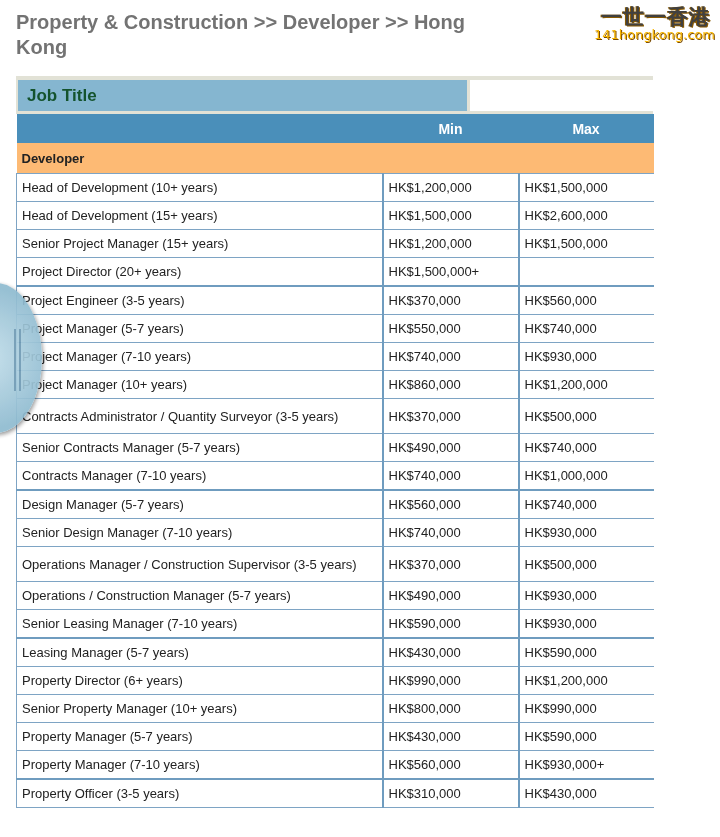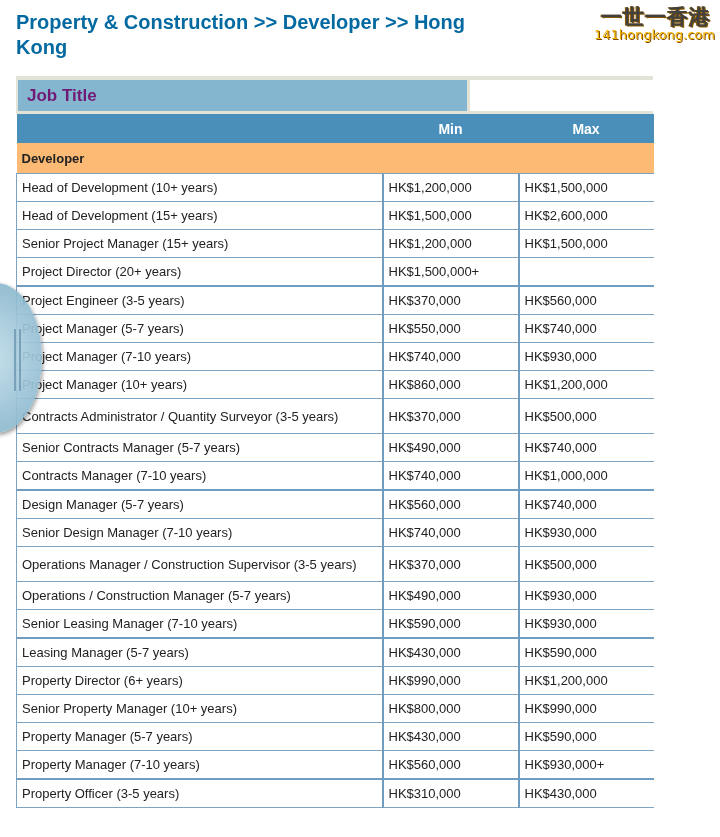--- a/index.html
+++ b/index.html
@@ -1,23 +1,23 @@
 <!DOCTYPE html>
 <html><head>
 <meta charset="utf-8">
 <style>
   html, body { margin:0; padding:0; background:#fff; }
   body { width:720px; height:837px; overflow:hidden; position:relative; font-family:"Liberation Sans", sans-serif; }
-  .title { position:absolute; left:16px; top:10px; width:460px; font-size:20px; line-height:25px; font-weight:bold; color:#0369a1; }
+  .title { position:absolute; left:16px; top:10px; width:460px; font-size:20px; line-height:25px; font-weight:bold; color:#737373; }
   .logo { position:absolute; left:594px; top:6px; width:124px; height:40px; }
   .logo .cn { font-family:"DejaVu Sans", sans-serif; font-weight:bold; font-size:21px; line-height:22px; color:#404040; text-shadow:1px 1px 0 #8a5a00, -1px 0 0 #8a5a00; letter-spacing:1px; text-align:center; }
   .logo .url { font-family:"DejaVu Sans", sans-serif; font-weight:normal; font-size:13px; line-height:13px; color:#f7b500; text-shadow:1px 1px 0 #7a4a00; text-align:left; }
   .wrap { position:absolute; left:16px; top:76px; width:637px; }
   .jt-bar { height:38px; background:#e2e2d6; position:relative; }
-  .jt { position:absolute; left:2px; top:4px; width:449px; height:31px; background:#85b6d0; color:#701a75; font-weight:bold; font-size:17px; line-height:31px; padding-left:9px; box-sizing:border-box; }
+  .jt { position:absolute; left:2px; top:4px; width:449px; height:31px; background:#85b6d0; color:#14532d; font-weight:bold; font-size:17px; line-height:31px; padding-left:9px; box-sizing:border-box; }
   .jt-white { position:absolute; left:454px; top:4px; right:0; height:31px; background:#fff; }
   table { border-collapse:collapse; width:637px; table-layout:fixed; font-size:13px; color:#222; }
   th { background:#4a8fba; color:#fff; font-weight:bold; height:29px; font-size:14px; text-align:center; padding:0; }
   td { border:1px solid #7ea4c4; padding:0 5px; height:27px; line-height:17px; }
   tr.tall td { height:34px; }
   tr.thick td { border-bottom:2px solid #6f9cbf; }
   td.c1 { width:355px; }
   td.c2, td.c3 { width:124px; }
   td.c2 { border-left:2px solid #6f9cbf; border-right:2px solid #6f9cbf; }
   td.c3 { border-right:none; }

